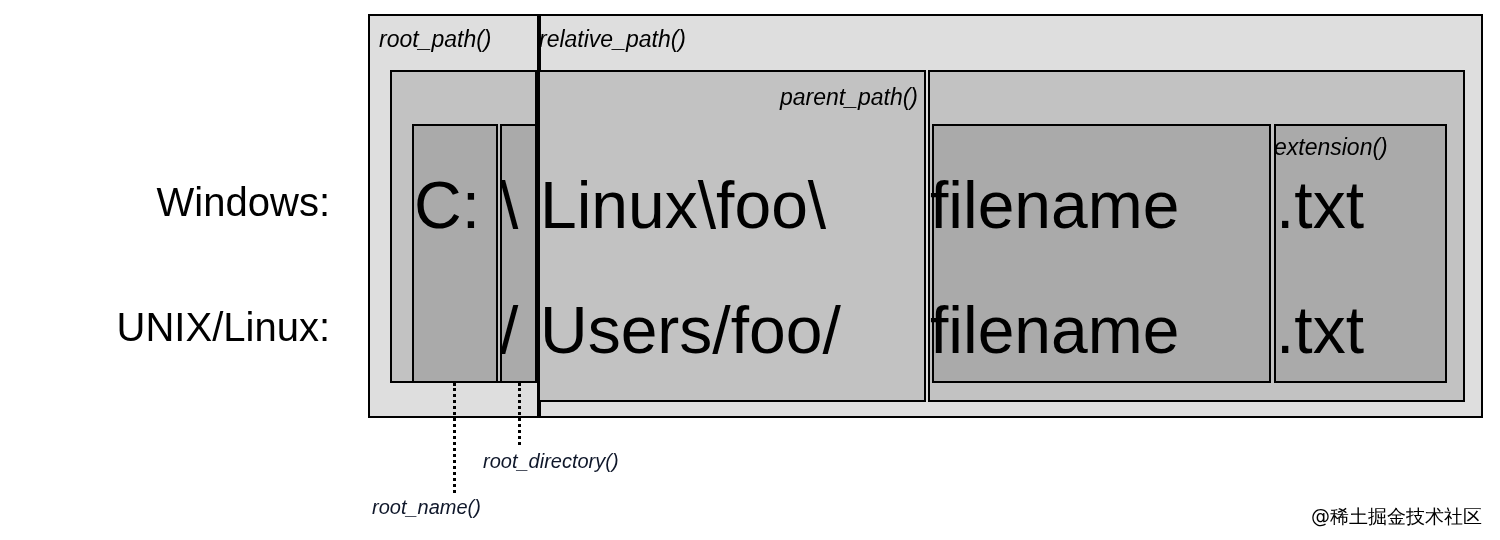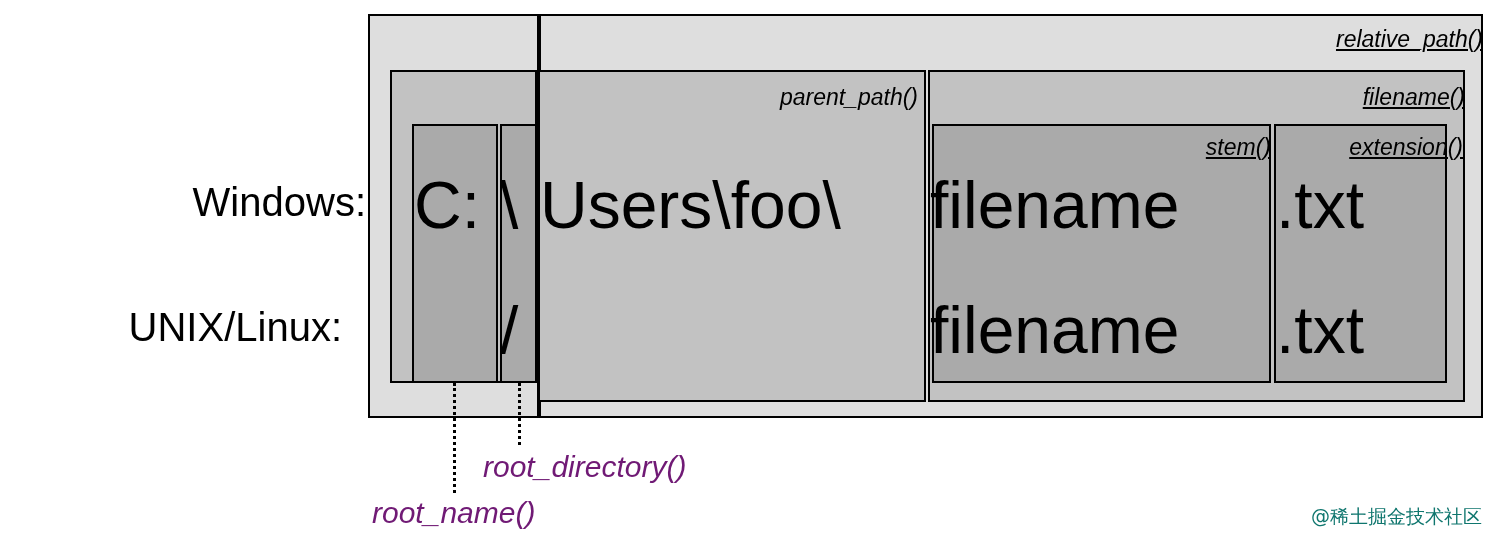--- a/index.html
+++ b/index.html
@@ -29,24 +29,23 @@
     font-size: 40px;
     color: #000000;
     white-space: nowrap;
     text-align: right;
     font-family: "Liberation Sans", sans-serif;
   }
   #label-windows {
     left: 0px;
     top: 180px;
     width: 330px;
-    padding-left: 36px;
   }
   #label-unix {
-    left: 12px;
+    left: 0px;
     top: 305px;
     width: 330px;
   }
 
   
   .box {
     position: absolute;
     box-sizing: border-box;
     border: 2px solid #000000;
   }
@@ -57,22 +56,21 @@
   
   .caption {
     position: absolute;
     font-style: italic;
     font-size: 23px;
     color: #000000;
     white-space: nowrap;
     font-family: "Liberation Sans", sans-serif;
   }
   .caption.center {
-    text-align: right;
-    text-decoration: underline;
+    text-align: left;
   }
   .caption.left {
     text-align: left;
   }
 
   
   .ptext {
     position: absolute;
     font-size: 66px;
     line-height: 66px;
@@ -86,83 +84,83 @@
   .dotline {
     position: absolute;
     width: 0px;
     border-left: 3px dotted #000000;
   }
 
   
   .callout {
     position: absolute;
     font-style: italic;
-    font-size: 30px;
-    color: #701a75;
+    font-size: 20px;
+    color: #0f172a;
     white-space: nowrap;
     font-family: "Liberation Sans", sans-serif;
   }
 
   
   #watermark {
     position: absolute;
     right: 18px;
     bottom: 10px;
     font-size: 19px;
-    color: #0f766e;
+    color: #000000;
     white-space: nowrap;
     font-family: "DejaVu Sans", sans-serif;
   }
 </style>
 </head>
 <body>
 
 <div id="stage">
 
   <div class="row-label" id="label-windows">Windows:</div>
 
   <div class="row-label" id="label-unix">UNIX/Linux:</div>
 
   <div class="box lvl0" style="left:368px; top:14px; width:171px; height:404px;"></div>
+  <div class="caption left" style="left:379px; top:26px; width:150px;">root_path()</div>
 
   <div class="box lvl0" style="left:539px; top:14px; width:944px; height:404px;"></div>
   <div class="caption center" style="left:539px; top:26px; width:944px;">relative_path()</div>
 
   <div class="box lvl1" style="left:390px; top:70px; width:147px; height:313px;"></div>
 
   <div class="box lvl1" style="left:538px; top:70px; width:388px; height:332px;"></div>
   <div class="caption left" style="left:568px; top:84px; width:350px;text-align:right;">parent_path()</div>
 
   <div class="box lvl1" style="left:928px; top:70px; width:537px; height:332px;"></div>
-  <div class="caption center" style="left:928px; top:84px; width:537px;">filename()</div>
 
   <div class="box lvl2" style="left:412px; top:124px; width:86px; height:259px;"></div>
 
   <div class="box lvl2" style="left:500px; top:124px; width:37px; height:259px;"></div>
 
   <div class="box lvl2" style="left:932px; top:124px; width:339px; height:259px;"></div>
-  <div class="caption center" style="left:932px; top:134px; width:339px;">stem()</div>
 
   <div class="box lvl2" style="left:1274px; top:124px; width:173px; height:259px;"></div>
   <div class="caption center" style="left:1274px; top:134px; width:189px;">extension()</div>
 
   <div class="ptext left" style="left:414px; top:172px;">C:</div>
 
   <div class="ptext left" style="left:500px; top:172px;">\</div>
 
-  <div class="ptext left" style="left:540px; top:172px;">Users\foo\</div>
+  <div class="ptext left" style="left:540px; top:172px;">Linux\foo\</div>
 
   <div class="ptext left" style="left:930px; top:172px;">filename</div>
 
   <div class="ptext left" style="left:1276px; top:172px;">.txt</div>
 
   <div class="ptext left" style="left:414px; top:297px;"></div>
 
   <div class="ptext left" style="left:500px; top:297px;">/</div>
 
+  <div class="ptext left" style="left:540px; top:297px;">Users/foo/</div>
 
   <div class="ptext left" style="left:930px; top:297px;">filename</div>
 
   <div class="ptext left" style="left:1276px; top:297px;">.txt</div>
 
   <div class="dotline" style="left:453px; top:383px; height:110px;"></div>
 
   <div class="dotline" style="left:518px; top:383px; height:62px;"></div>
 
   <div class="callout" style="left:483px; top:450px;">root_directory()</div>

